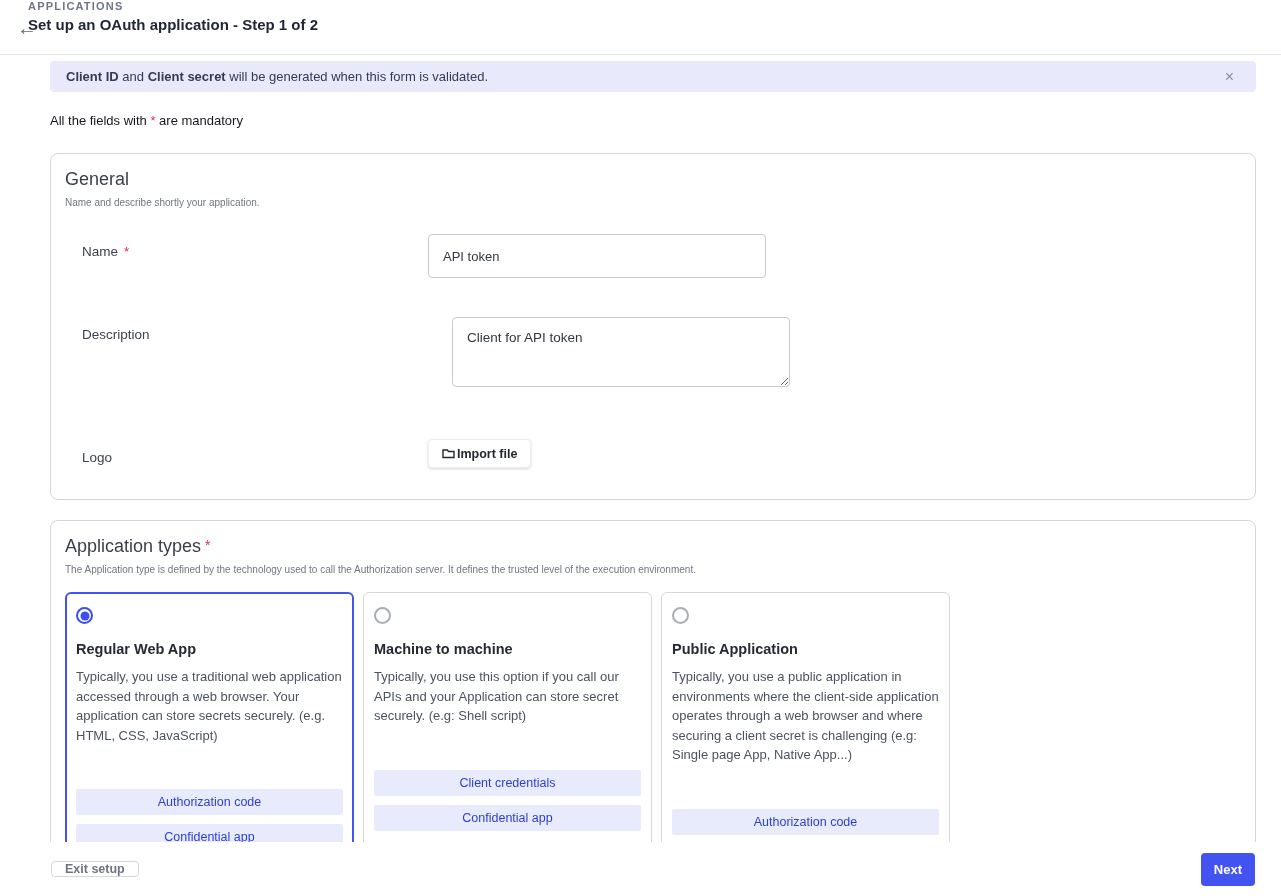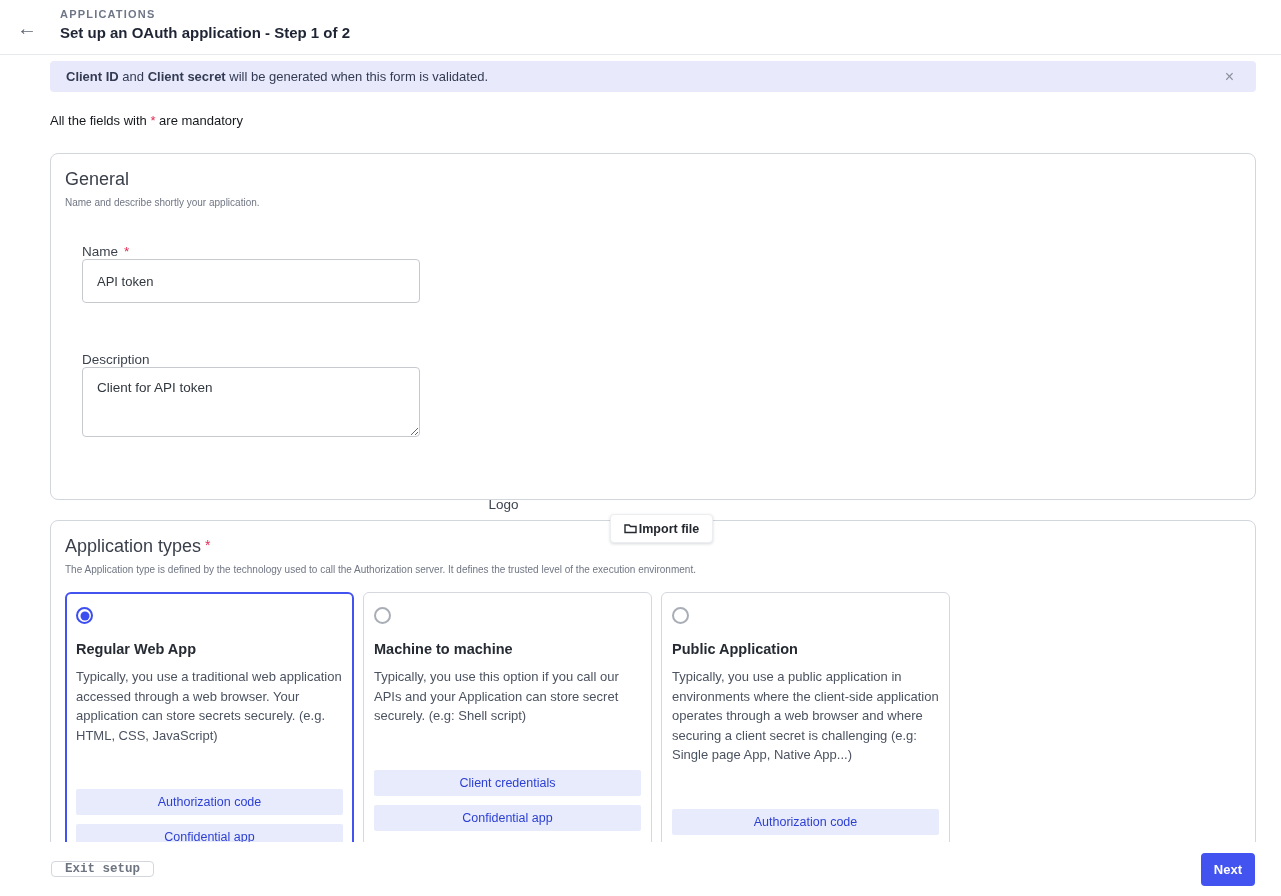--- a/index.html
+++ b/index.html
@@ -9,21 +9,21 @@
     background:#ffffff; color:#24292f;
     position:relative; overflow:hidden;
   }
   
   .header { height:55px; border-bottom:1px solid #e9eaee; position:relative; background:#fff; }
   .back-btn {
     position:absolute; left:12px; top:13px; width:30px; height:30px;
     background:none; border:none; font-size:20px; color:#5f6672; cursor:pointer;
     font-family:"Liberation Sans", sans-serif;
   }
-  .header-text { margin-left:60px; padding-top:8px; }
+  .header-text { margin-left:28px; }
   .eyebrow { font-size:11px; font-weight:700; color:#6e7687; letter-spacing:1.2px; }
   .page-title { font-size:15px; font-weight:700; color:#1f2534; margin-top:4px; }
 
   
   .banner {
     margin:6px 25px 16px 50px; height:31px; background:#e8eafc; border-radius:4px;
     display:flex; align-items:center; padding:0 16px; font-size:13px; color:#333a52;
   }
   .banner b { font-weight:700; }
   .banner-close {
@@ -41,36 +41,37 @@
     margin:25px 25px 0 50px; border:1px solid #d2d6dd; border-radius:8px;
     background:#fff; padding:15px 14px;
   }
   .card-general { height:347px; }
   .card-types { margin-top:20px; height:400px; }
   .section-title { font-size:18px; font-weight:400; color:#3a3f4a; }
   .section-title .req { font-size:14px; vertical-align:2px; margin-left:4px; }
   .section-subtitle { font-size:10px; color:#707683; margin-top:7px; }
 
   
-  .form-row { display:flex; padding-left:17px;flex-direction:column; }
+  .form-row { display:flex; padding-left:17px; }
   .row-name { margin-top:26px; }
   .row-desc { margin-top:39px; }
   .row-logo { margin-top:50px;align-items:center; }
   .field-label { width:346px; font-size:13.5px; color:#3d434e; padding-top:10px; }
   .field-label .req { margin-left:6px; }
   .text-input {
     width:338px; height:44px; border:1px solid #c6cacf; border-radius:4px;
     padding:0 14px; font-size:13px; color:#32383f; background:#fff;
     font-family:"Liberation Sans", sans-serif; outline:none;
   }
   .text-area {
     width:338px; height:70px; border:1px solid #c6cacf; border-radius:4px;
     padding:11px 14px; font-size:13.5px; color:#32383f; background:#fff;
     font-family:"Liberation Sans", sans-serif; resize:vertical; outline:none;
     line-height:17px;
+    margin-left:24px;
   }
   .import-btn {
     margin-top:2px; height:29px; padding:0 13px; background:#fff;
     border:1px solid #eceef1; border-radius:4px;
     box-shadow:0 1px 3px rgba(40,45,60,0.18);
     display:inline-flex; align-items:center; gap:2px;
     font-size:12.5px; font-weight:700; color:#23272e; cursor:pointer;
     font-family:"Liberation Sans", sans-serif;
   }
   .folder-icon { display:inline-flex; }
@@ -100,21 +101,21 @@
   }
 
   
   .footer-bar {
     position:absolute; left:0; top:842px; width:1281px; height:54px;
     background:#fff; display:flex; align-items:center; padding:0 26px 0 51px;
   }
   .exit-btn {
     background:#fff; border:1px solid #d3d7dd; border-radius:4px;
     padding:0 13px; font-size:12.5px; font-weight:700; color:#6e7480;
-    cursor:pointer; font-family:Liberation Mono, monospace;
+    cursor:pointer; font-family:Liberation Sans, sans-serif;
   }
   .next-btn {
     margin-left:auto; background:#4353f0; border:none; border-radius:4px;
     padding:9px 13px; font-size:13px; font-weight:700; color:#ffffff;
     cursor:pointer; font-family:"Liberation Sans", sans-serif;
   }
 </style>
 </head>
 <body>
 

